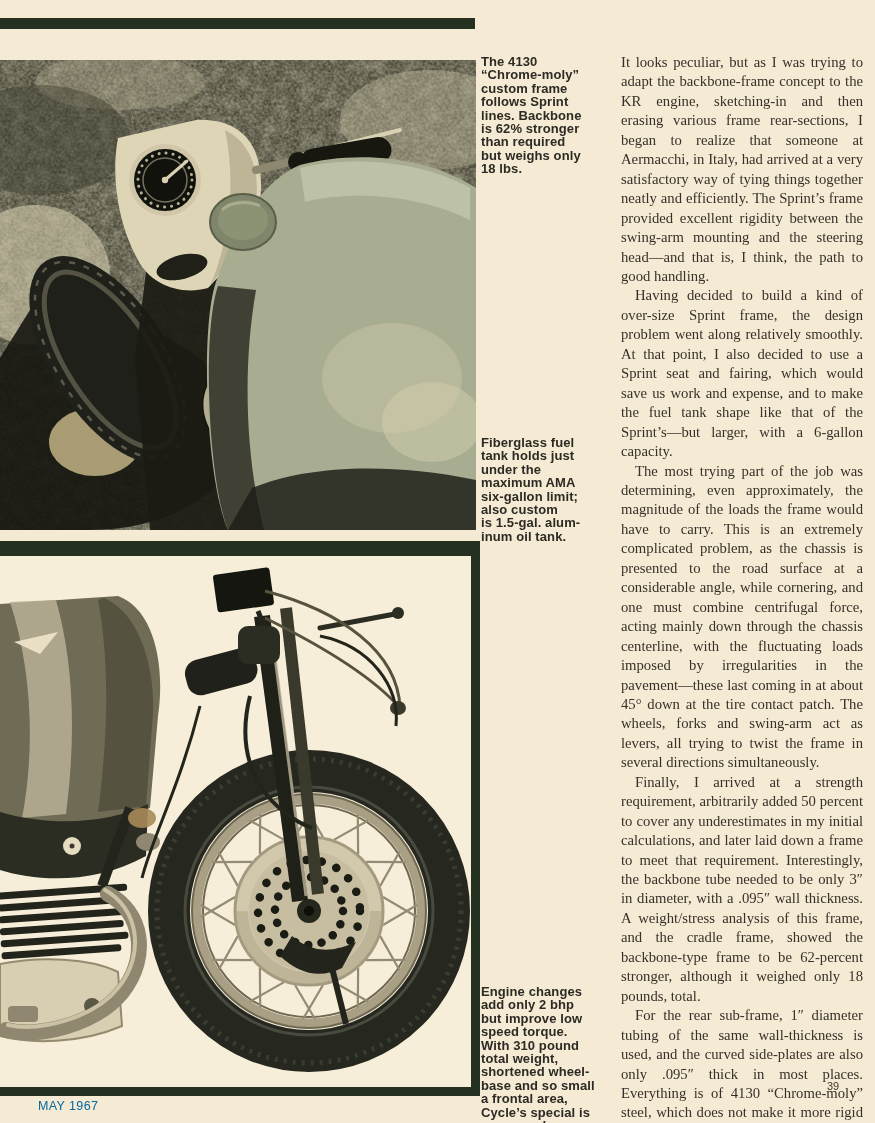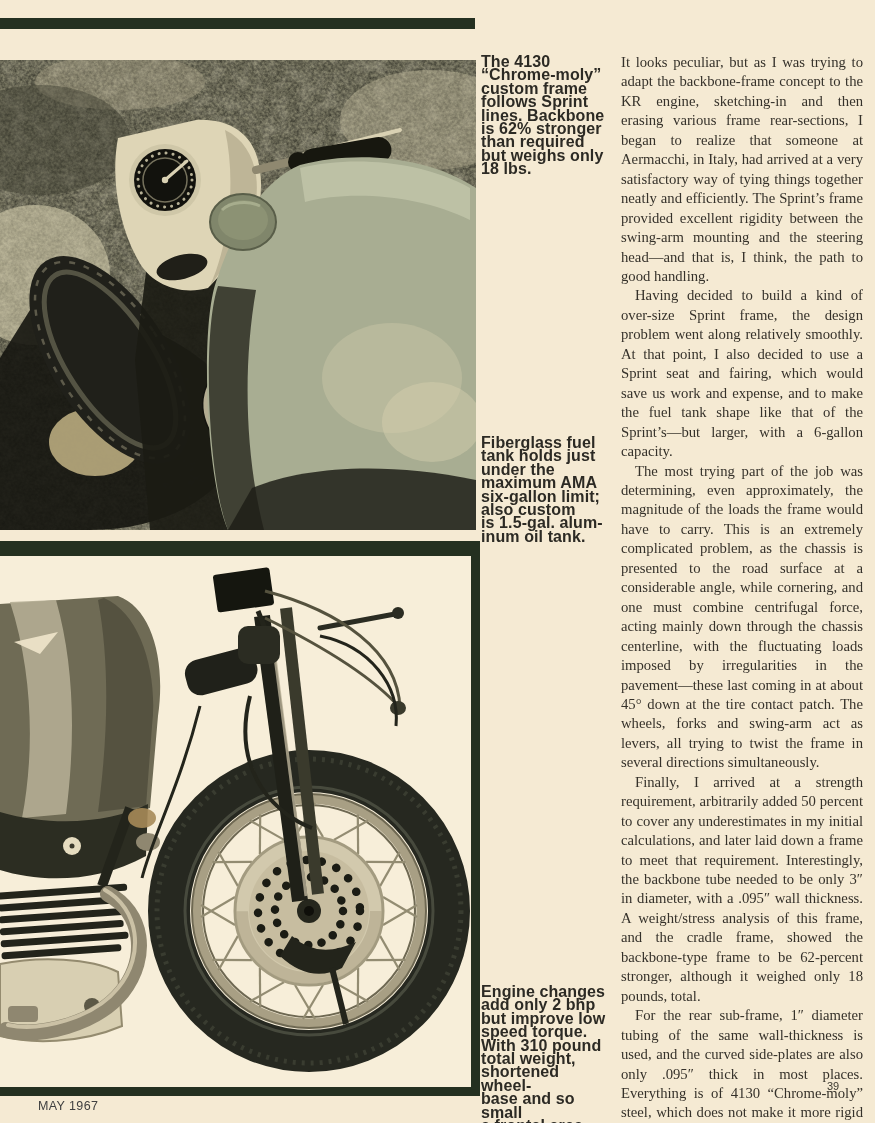--- a/index.html
+++ b/index.html
@@ -21,39 +21,39 @@
     background:#243020;
   }
   .photo-frame-inner {
     position:absolute; left:8px; top:15px; width:471px; height:531px;
     background:#f7eed9; overflow:hidden;
   }
   figure svg { display:block; width:100%; height:100%; }
 
   .caption {
     position:absolute; left:481px; width:131px;
-    font-weight:bold; font-size:16px; line-height:13.4px;
+    font-weight:bold; font-size:13px; line-height:13.4px;
     color:#2c2a24; letter-spacing:0.1px;
   }
   #caption-frame { top:55px; }
   #caption-tank  { top:436px; }
   #caption-engine{ top:985px; }
 
   .article {
     position:absolute; left:621px; top:9px; width:242px;
     font-family:"Liberation Serif", serif;
     font-size:14.7px; line-height:19.45px;
     text-align:justify; color:#35312a;
   }
   .article p { text-indent:14px; }
   .article p.first { text-indent:0;margin-top:44px; }
 
   #footer-issue {
     position:absolute; left:38px; top:1099px;
-    font-size:12.5px; letter-spacing:0.4px; color:#404040;
+    font-size:12.5px; letter-spacing:0.4px; color:#0369a1;
   }
   #footer-page {
     position:absolute; left:827px; top:1080px;
     font-size:11px; color:#3c392f;
   }
 </style>
 </head>
 <body>
 
 <div>

